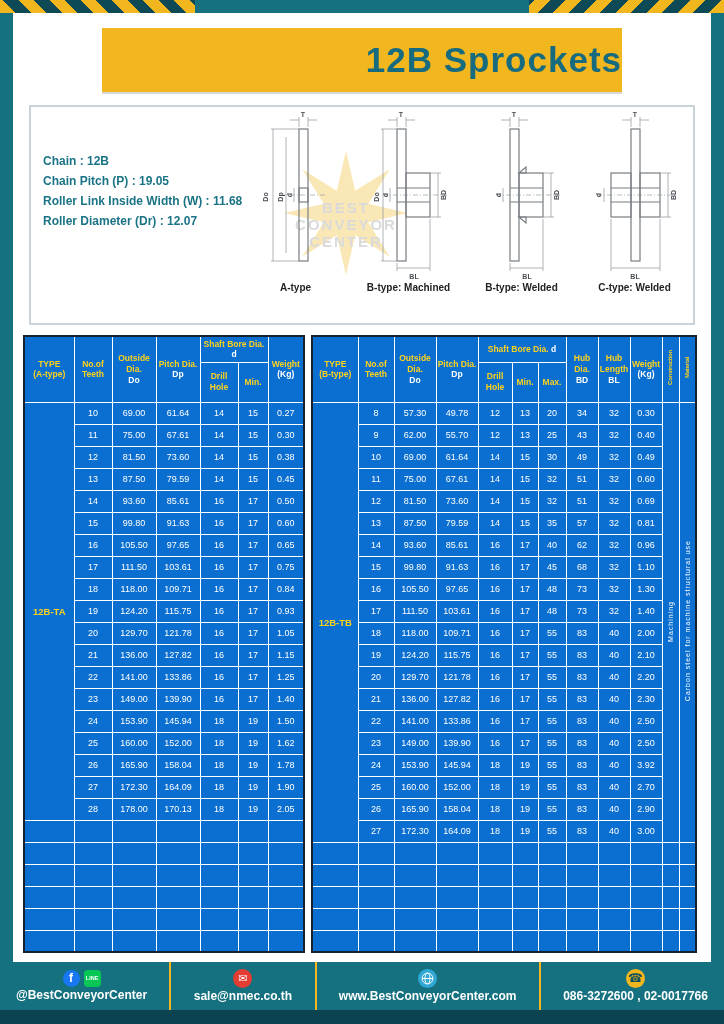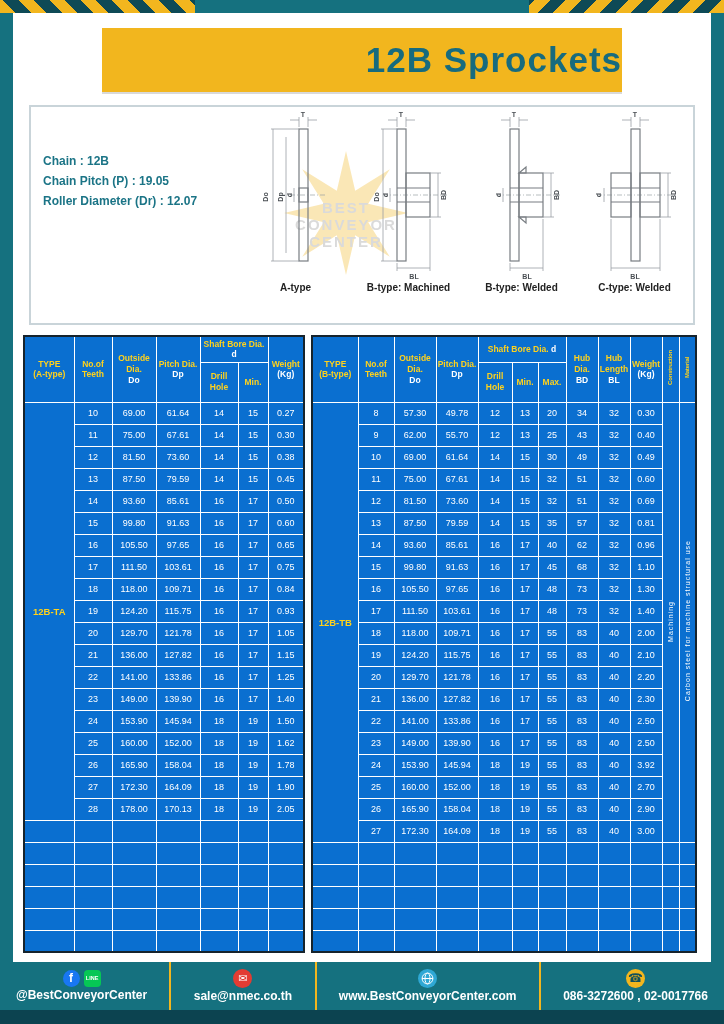--- a/index.html
+++ b/index.html
@@ -94,20 +94,21 @@
       <div class="watermark-text">
         <div>BEST</div>
         <div>CONVEYOR</div>
         <div>CENTER</div>
       </div>
     </div>
 
     <div class="specs">
       <div class="spec-line">Chain : 12B</div>
       <div class="spec-line">Chain Pitch (P) : 19.05</div>
+      <div class="spec-line">Roller Link Inside Width (W) : 11.68</div>
       <div class="spec-line">Roller Diameter (Dr) : 12.07</div>
     </div>
 
     <div class="diagrams">
 
       <div class="diagram">
         <svg class="dg" width="100" height="170" viewBox="0 0 100 170">
           <line class="cl" x1="34" y1="84" x2="80" y2="84"></line>
           <rect class="solid" x="53" y="18" width="9" height="132"></rect>
           <rect class="solid" x="53" y="77" width="9" height="14"></rect>

